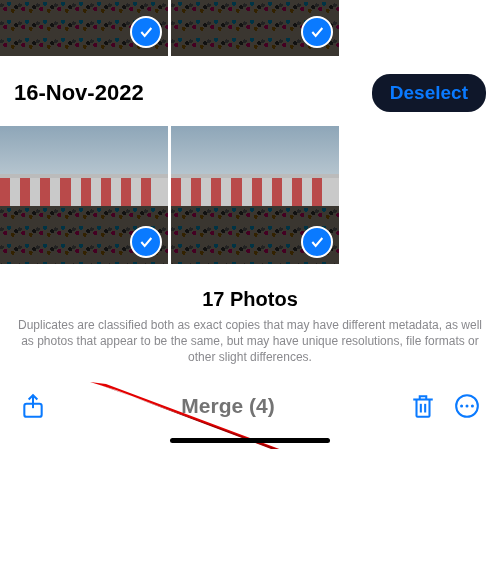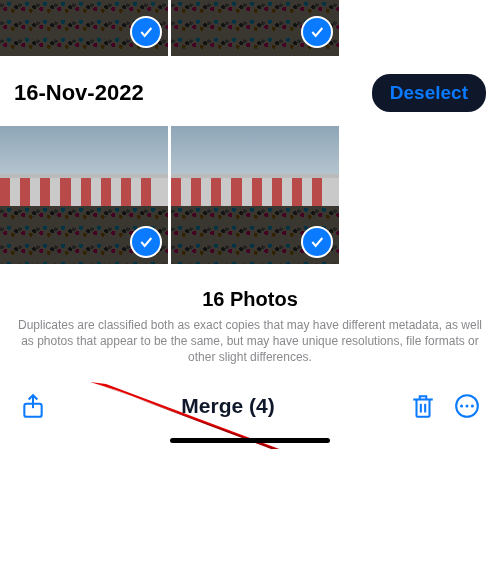--- a/index.html
+++ b/index.html
@@ -33,21 +33,21 @@
        padding:18px 14px 14px 14px;}
   .section-header .date{font-size:22px;font-weight:700;}
   .deselect{background:#0f172a;border:none;border-radius:18px;padding:8px 18px;
        font-size:19px;font-weight:600;color:#0a7aff;cursor:pointer;}
   .summary{text-align:center;padding:24px 10px 10px 10px;}
   .summary-title{font-size:20px;font-weight:700;margin-bottom:6px;}
   .summary-body{font-size:12px;line-height:1.35;color:#8a8a8e;}
   .toolbar{position:absolute;left:0;right:0;bottom:28px;display:flex;align-items:center;
        padding:0 18px;color:#0a7aff;}
   .toolbar .spacer{flex:1;}
-  .merge{font-size:21px;font-weight:600;color:#0f172a;cursor:pointer;}
+  .merge{font-size:21px;font-weight:600;color:#737373;cursor:pointer;}
   .icon-btn{width:30px;height:30px;display:flex;align-items:center;justify-content:center;cursor:pointer;}
   .icon-btn svg{width:26px;height:26px;stroke:#0a7aff;fill:none;stroke-width:1.9;}
   .home-ind{position:absolute;left:50%;bottom:6px;transform:translateX(-50%);
        width:160px;height:5px;border-radius:3px;background:#000;}
   
   .arrow-wrap{position:absolute;left:90px;top:382px;width:300px;height:120px;pointer-events:none;}
 </style>
 </head>
 <body>
 
@@ -96,21 +96,21 @@
         <div class="crowd"></div>
       <div class="check">
         <svg viewBox="0 0 24 24">
             <polyline points="5 12 10 18 20 6"></polyline>
           </svg>
       </div>
     </div>
   </div>
 
   <div class="summary">
-    <div class="summary-title">16 Photos</div>
+    <div class="summary-title">17 Photos</div>
     <div class="summary-body">Duplicates are classified both as exact copies that may have different metadata, as well as photos that appear to be the same, but may have unique resolutions, file formats or other slight differences.</div>
   </div>
 
   <div class="toolbar">
     <div class="icon-btn">
       <svg viewBox="0 0 24 24">
         <polyline points="8 6 12 2 16 6"></polyline>
         <line x1="12" y1="2" x2="12" y2="14"></line>
         <rect x="4" y="10" width="16" height="12" rx="2"></rect>
       </svg>

